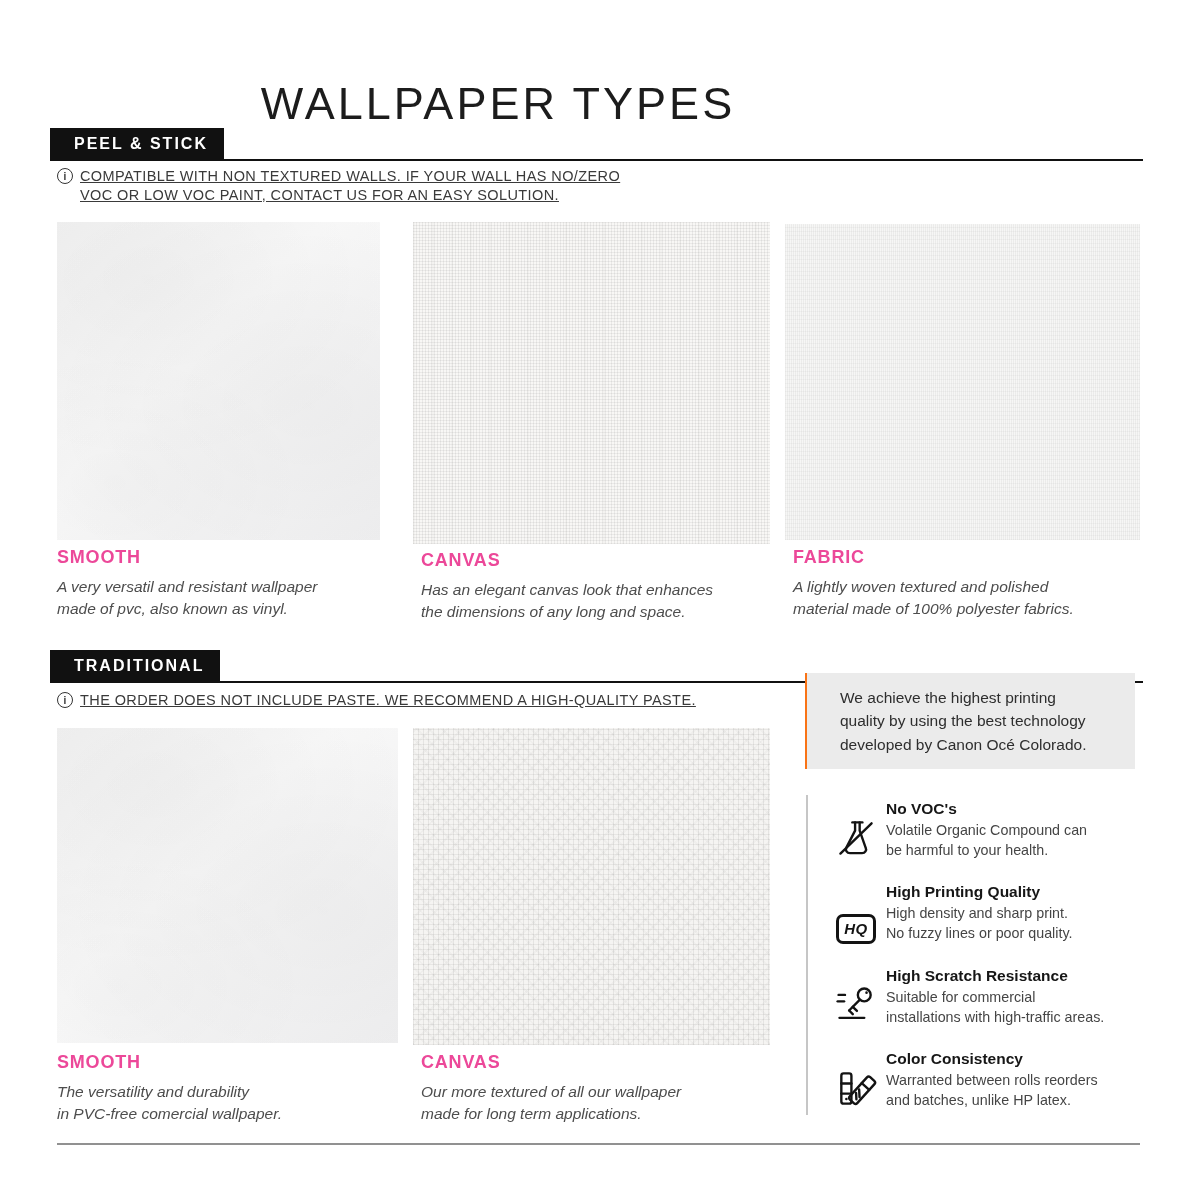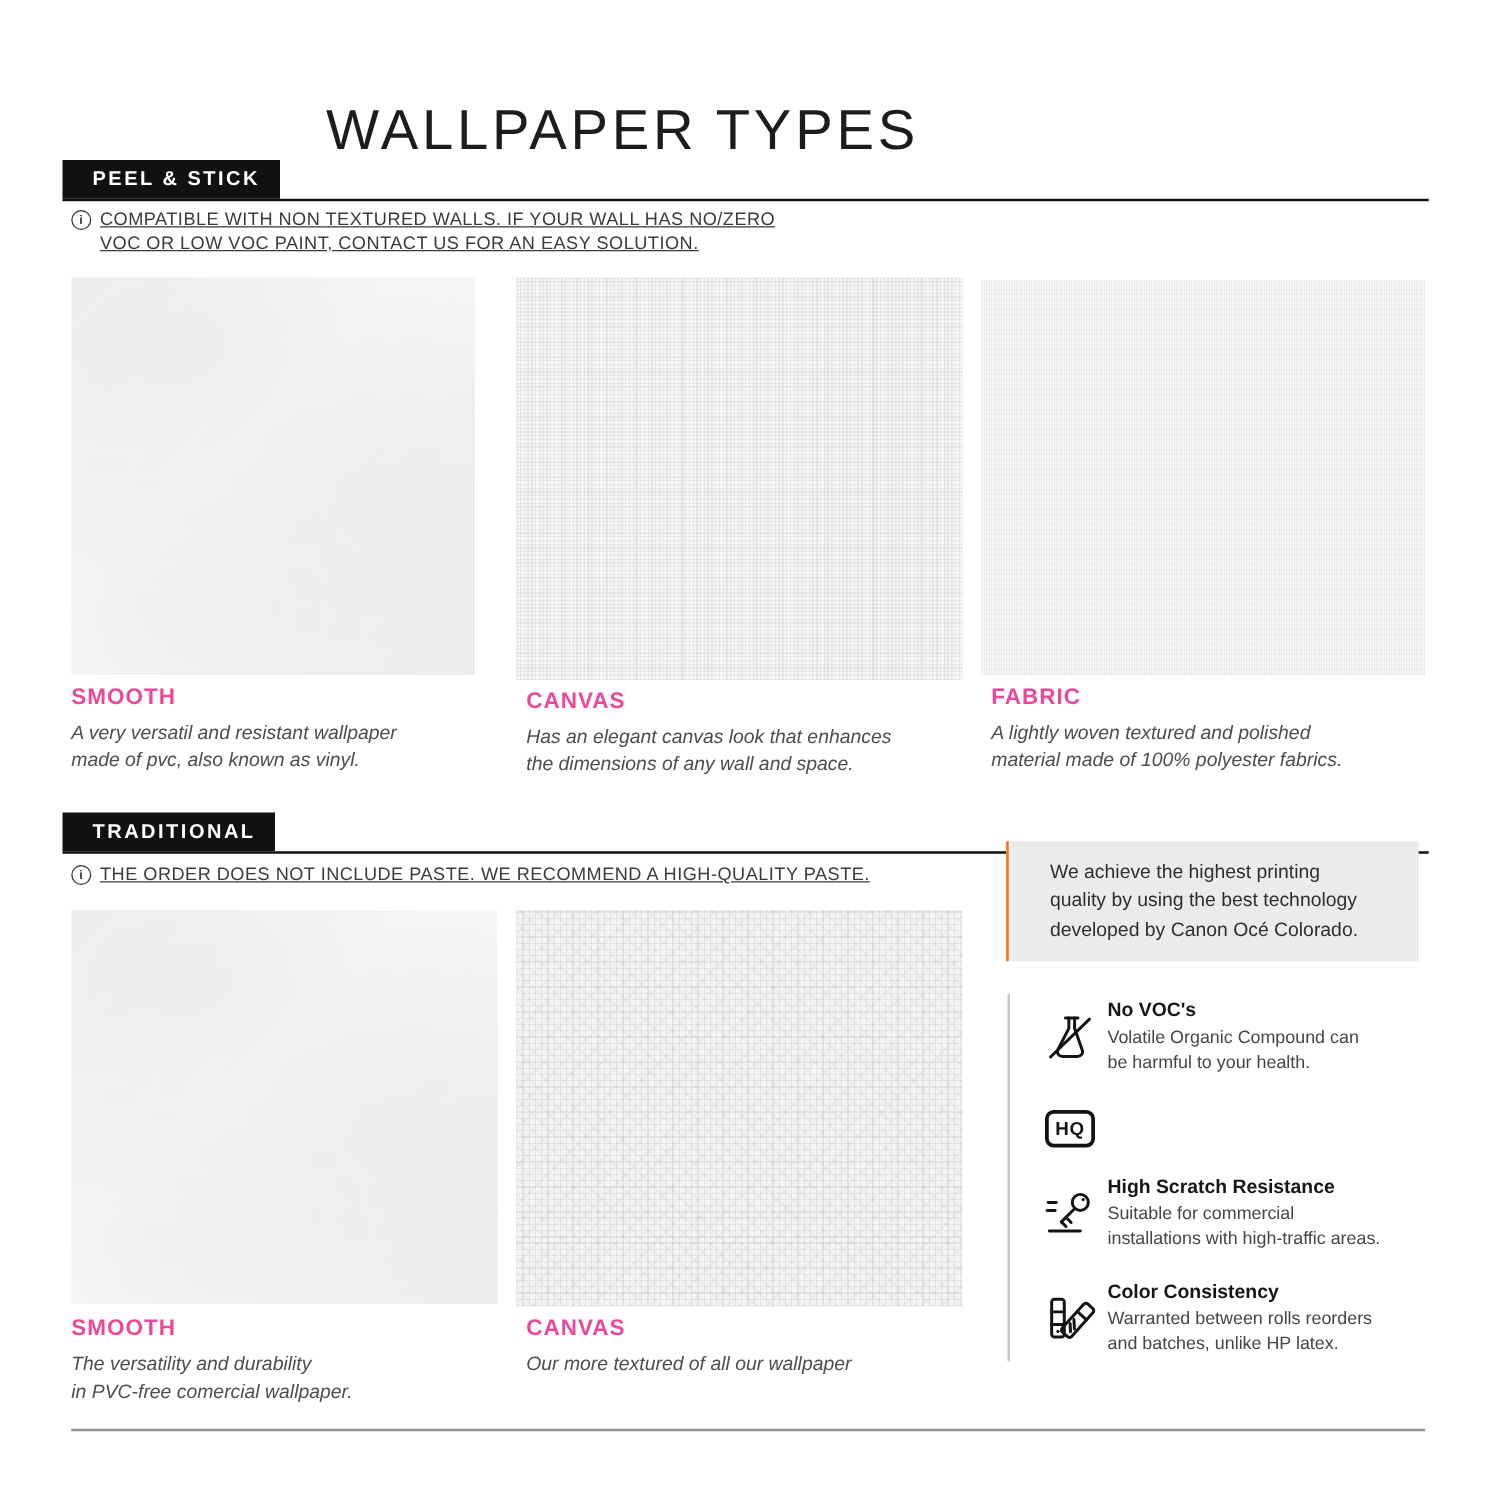--- a/index.html
+++ b/index.html
@@ -111,21 +111,21 @@
   .quote-box span{display:block;}
   
   .features{
     position:absolute;top:795px;left:806px;width:336px;
     border-left:2px solid #c6c6c6;
     box-sizing:border-box;
     padding:5px 0 4px 26px;
   }
   .feature{display:flex;gap:8px;margin-bottom:23px;}
   .feature:last-child{margin-bottom:0;}
-  .feature .icon-cell{flex:none;width:44px;display:flex;align-items:center;justify-content:center;}
+  .feature .icon-cell{flex:none;width:44px;display:flex;align-items:flex-end;justify-content:center;font-style:italic;}
   .feature h4{margin:0 0 3px 0;font-size:15.5px;font-weight:700;color:#161616;}
   .feature p{margin:0;font-size:14.3px;color:#454545;line-height:1.38;}
   .feature p span{display:block;}
   .hq-icon{
     border:3px solid #131313;border-radius:7px;
     width:34px;height:24px;margin-top:5px;
     display:flex;align-items:center;justify-content:center;
     font-weight:700;font-size:15px;letter-spacing:0.5px;color:#131313;
   }
   .icon-svg{stroke:#131313;fill:none;stroke-width:2.6;stroke-linecap:round;stroke-linejoin:round;}
@@ -162,21 +162,21 @@
     <h3>SMOOTH</h3>
     <p>
       <span>A very versatil and resistant wallpaper</span>
       <span>made of pvc, also known as vinyl.</span>
     </p>
   </div>
   <div class="caption" id="cap-ps-canvas">
     <h3>CANVAS</h3>
     <p>
       <span>Has an elegant canvas look that enhances</span>
-      <span>the dimensions of any wall and space.</span>
+      <span>the dimensions of any long and space.</span>
     </p>
   </div>
   <div class="caption" id="cap-ps-fabric">
     <h3>FABRIC</h3>
     <p>
       <span>A lightly woven textured and polished</span>
       <span>material made of 100% polyester fabrics.</span>
     </p>
   </div>
 
@@ -198,20 +198,21 @@
     <h3>SMOOTH</h3>
     <p>
       <span>The versatility and durability</span>
       <span>in PVC-free comercial wallpaper.</span>
     </p>
   </div>
   <div class="caption" id="cap-tr-canvas">
     <h3>CANVAS</h3>
     <p>
       <span>Our more textured of all our wallpaper</span>
+      <span>made for long term applications.</span>
     </p>
   </div>
 
   <div class="quote-box">
     <span>We achieve the highest printing</span>
     <span>quality by using the best technology</span>
     <span>developed by Canon Océ Colorado.</span>
   </div>
 
   <div class="features">
@@ -229,20 +230,27 @@
         <p>
           <span>Volatile Organic Compound can</span>
           <span>be harmful to your health.</span>
         </p>
       </div>
     </div>
 
     <div class="feature">
       <div class="icon-cell">
         <div class="hq-icon">HQ</div>
+      </div>
+      <div>
+        <h4>High Printing Quality</h4>
+        <p>
+          <span>High density and sharp print.</span>
+          <span>No fuzzy lines or poor quality.</span>
+        </p>
       </div>
     </div>
 
     <div class="feature">
       <div class="icon-cell">
         <svg class="icon-svg" width="44" height="44" viewBox="0 0 48 48">
           <circle cx="33" cy="13" r="7"></circle>
           <circle cx="35.5" cy="10.5" r="1.4" fill="#131313" stroke="none"></circle>
           <path d="M28 18.5 L16.5 30"></path>
           <path d="M20.5 26 l4.5 4.5"></path>

